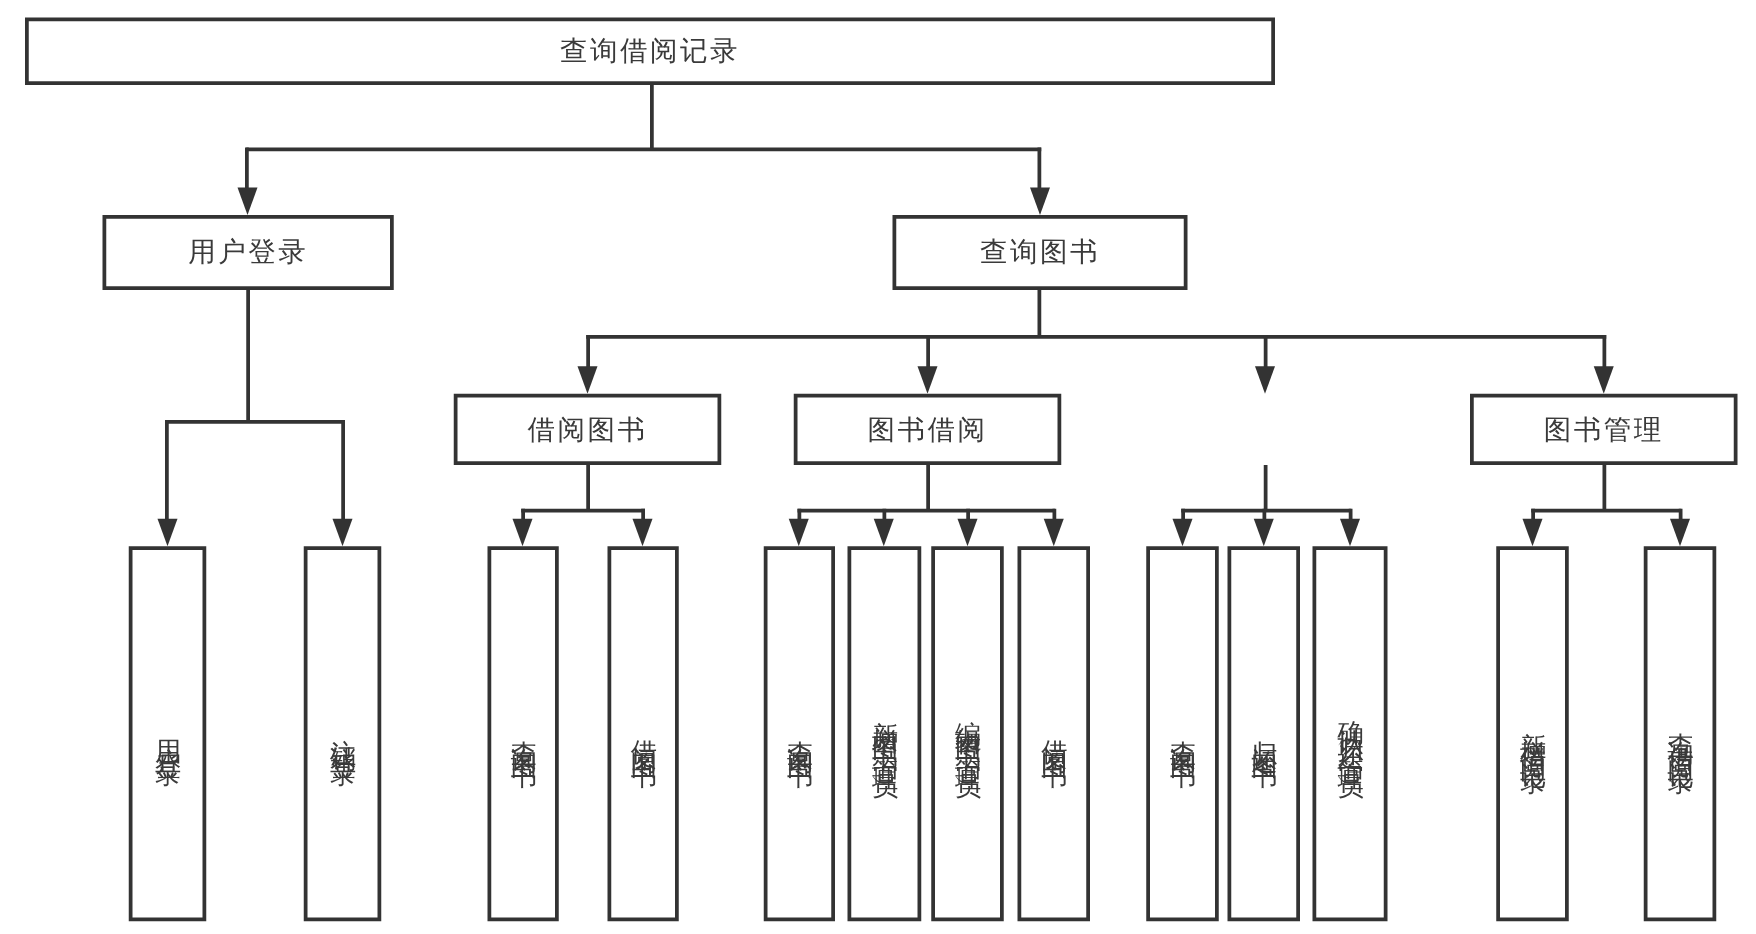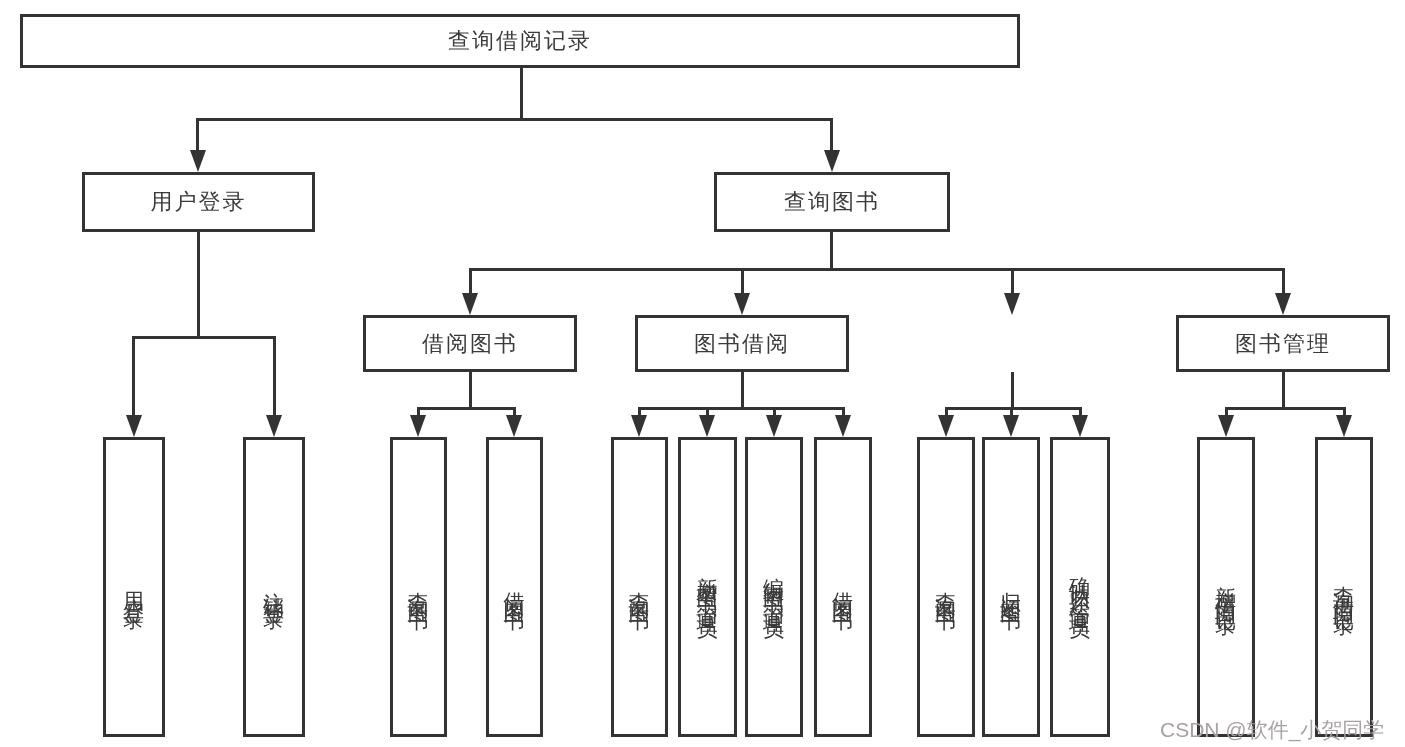--- a/index.html
+++ b/index.html
@@ -156,15 +156,14 @@
     <span class="lbl">确认归还（管理员）</span>
   </div>
 
   <div class="box vbox" style="left:1197px;top:437px;width:58px;height:300px">
     <span class="lbl">新增借阅记录</span>
   </div>
   <div class="box vbox" style="left:1315px;top:437px;width:58px;height:300px">
     <span class="lbl">查询借阅记录</span>
   </div>
 
-  <div class="watermark" style="left: 1160px; top: 716px; color: rgb(169, 161, 161);">CSDN @软件_小贺同学</div>
 
 </div>
 
 </body></html>

